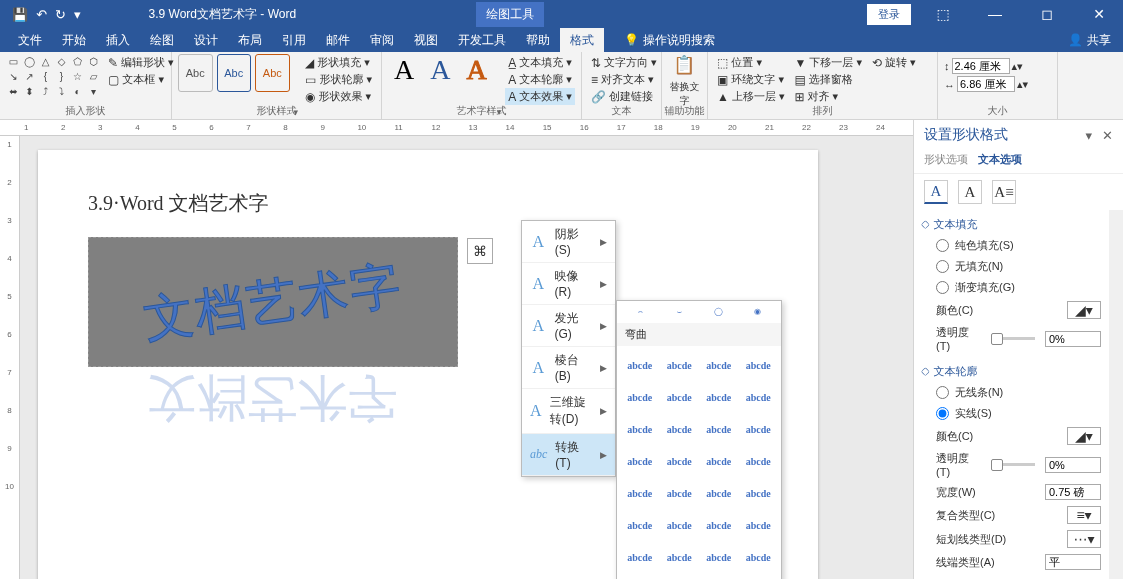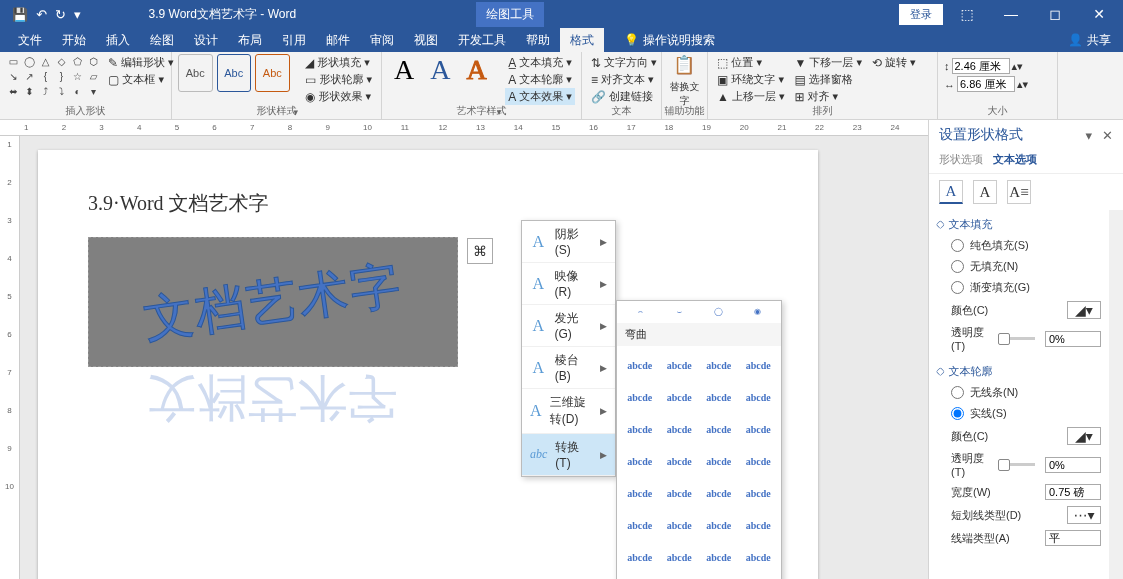--- a/index.html
+++ b/index.html
@@ -5,21 +5,21 @@
     * { margin: 0; padding: 0; box-sizing: border-box; font-family: "Microsoft YaHei", "Segoe UI", sans-serif; }
     body { width: 1123px; height: 579px; overflow: hidden; background: #fff; font-size: 12px; color: #333; }
     
     
     .titlebar { height: 28px; background: #2b579a; color: #fff; display: flex; align-items: center; padding: 0 4px; }
     .titlebar .qat { display: flex; gap: 8px; align-items: center; padding: 0 8px; }
     .titlebar .qat span { font-size: 13px; }
     .titlebar .docname { flex: 0 0 auto; margin-left: 60px; font-size: 12px; }
     .titlebar .tools-tab { margin-left: 180px; font-size: 12px; background: #4472c4; padding: 4px 10px; }
     .titlebar .spacer { flex: 1; }
-    .titlebar .winctl { display: flex; gap: 4px; align-items: center; }
+    .titlebar .winctl { display: flex; gap: 12px; align-items: center; }
     .titlebar .winctl .login-btn { background: #fff; color: #2b579a; padding: 2px 10px; font-size: 11px; border: 1px solid #fff; }
     .titlebar .winctl .w { width: 40px; text-align: center; font-size: 14px; }
     
     
     .tabs { height: 24px; background: #2b579a; color: #fff; display: flex; align-items: stretch; padding-left: 8px; }
     .tabs .tab { padding: 4px 10px; font-size: 12px; cursor: pointer; }
     .tabs .tab.active { background: #f3f3f3; color: #2b579a; }
     .tabs .tell-me { margin-left: 20px; display: flex; align-items: center; gap: 4px; font-size: 12px; }
     .tabs .share { margin-left: auto; margin-right: 12px; display: flex; align-items: center; gap: 4px; font-size: 12px; }
     
@@ -67,21 +67,21 @@
     
     
     .transform-gallery { position: absolute; left: 616px; top: 180px; width: 166px; height: 400px; background: #fff; border: 1px solid #bbb; box-shadow: 2px 2px 6px rgba(0,0,0,.2); z-index: 21; overflow: hidden; }
     .gal-head-row { display: flex; justify-content: space-around; padding: 6px 4px; }
     .gal-head-row .sample { font-size: 8px; color: #4472c4; font-family: serif; width: 36px; text-align: center; }
     .gal-label { padding: 4px 8px; font-size: 11px; background: #f5f5f5; }
     .gal-grid { display: grid; grid-template-columns: repeat(4, 1fr); gap: 2px; padding: 4px; }
     .gal-cell { height: 30px; display: flex; align-items: center; justify-content: center; font-family: serif; font-size: 10px; color: #4472c4; font-weight: bold; }
     
     
-    .format-pane { width: 195px; background: #fff; border-left: 1px solid #d4d4d4; display: flex; flex-direction: column; }
+    .format-pane { width: 210px; background: #fff; border-left: 1px solid #d4d4d4; display: flex; flex-direction: column; }
     .fp-title { padding: 6px 10px; display: flex; align-items: center; }
     .fp-title h3 { font-size: 14px; color: #2b579a; font-weight: normal; flex: 1; }
     .fp-title .x { font-size: 13px; color: #666; margin-left: 10px; }
     .fp-tabs { display: flex; gap: 10px; padding: 2px 10px 6px; font-size: 11px; border-bottom: 1px solid #eee; }
     .fp-tabs .t { color: #888; }
     .fp-tabs .t.active { color: #2b579a; font-weight: bold; }
     .fp-icons { display: flex; gap: 10px; padding: 6px 10px; }
     .fp-icons .i { width: 24px; height: 24px; border: 1px solid #ccc; display: flex; align-items: center; justify-content: center; font-family: serif; font-size: 15px; }
     .fp-icons .i.active { border-bottom: 2px solid #2b579a; color: #2b579a; }
     .fp-body { flex: 1; overflow-y: auto; padding: 4px 8px; font-size: 11px; }
@@ -505,20 +505,24 @@
         <div class="fp-row">
               <span class="lbl">透明度(T)</span>
               <div class="slider"></div>
               <input class="ctl" value="0%" style="">
             </div>
         <div class="fp-row">
               <span class="lbl">宽度(W)</span>
               <input class="ctl" value="0.75 磅" style="">
             </div>
         <div class="fp-row">
+              <span class="lbl">复合类型(C)</span>
+              <span class="swatch">≡▾</span>
+            </div>
+        <div class="fp-row">
               <span class="lbl">短划线类型(D)</span>
               <span class="swatch">⋯▾</span>
             </div>
         <div class="fp-row">
               <span class="lbl">线端类型(A)</span>
               <input class="ctl" value="平" style="">
             </div>
 
       </div>
     </div>

